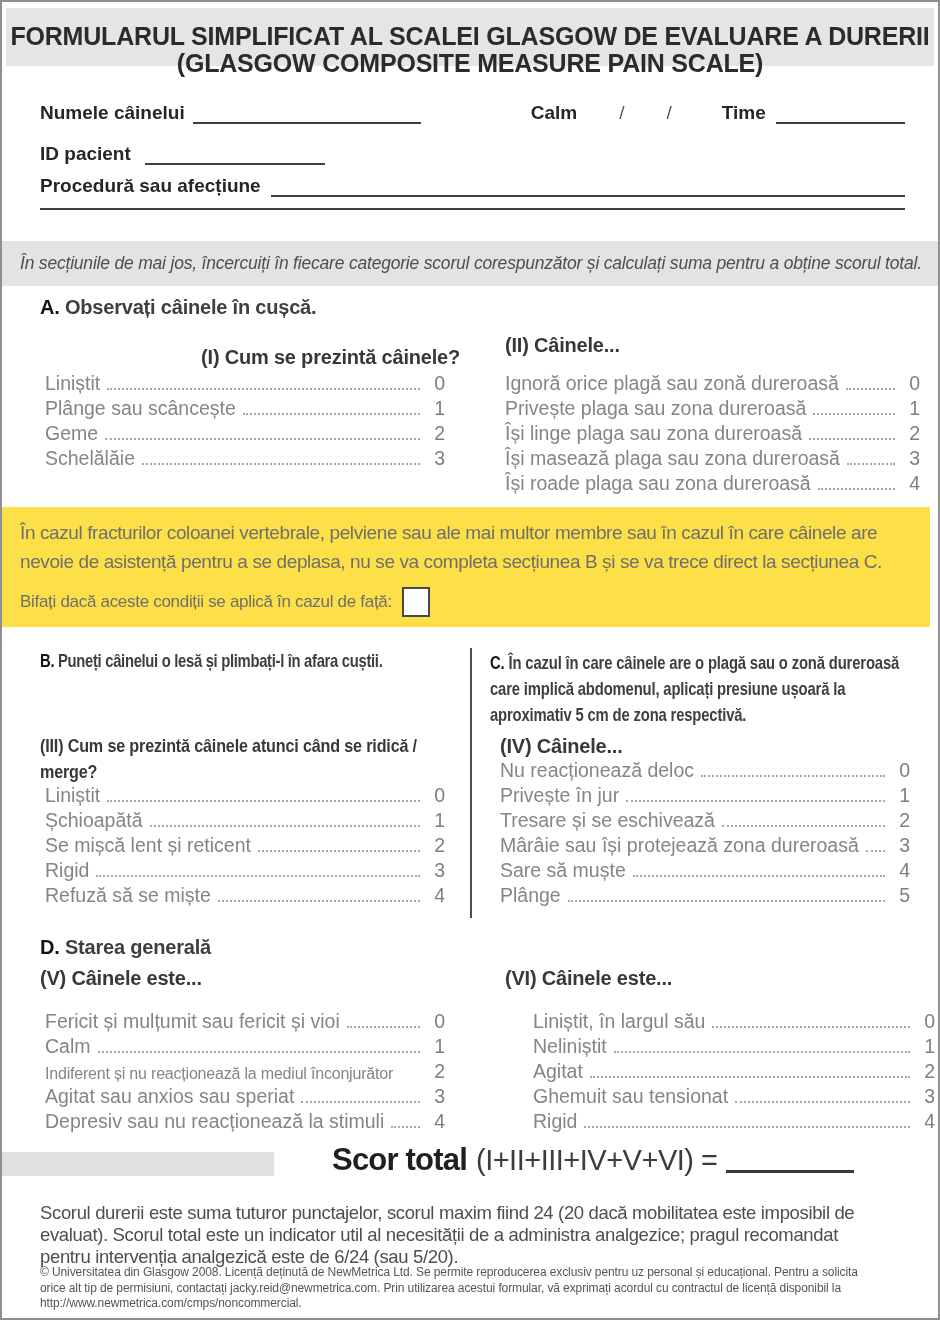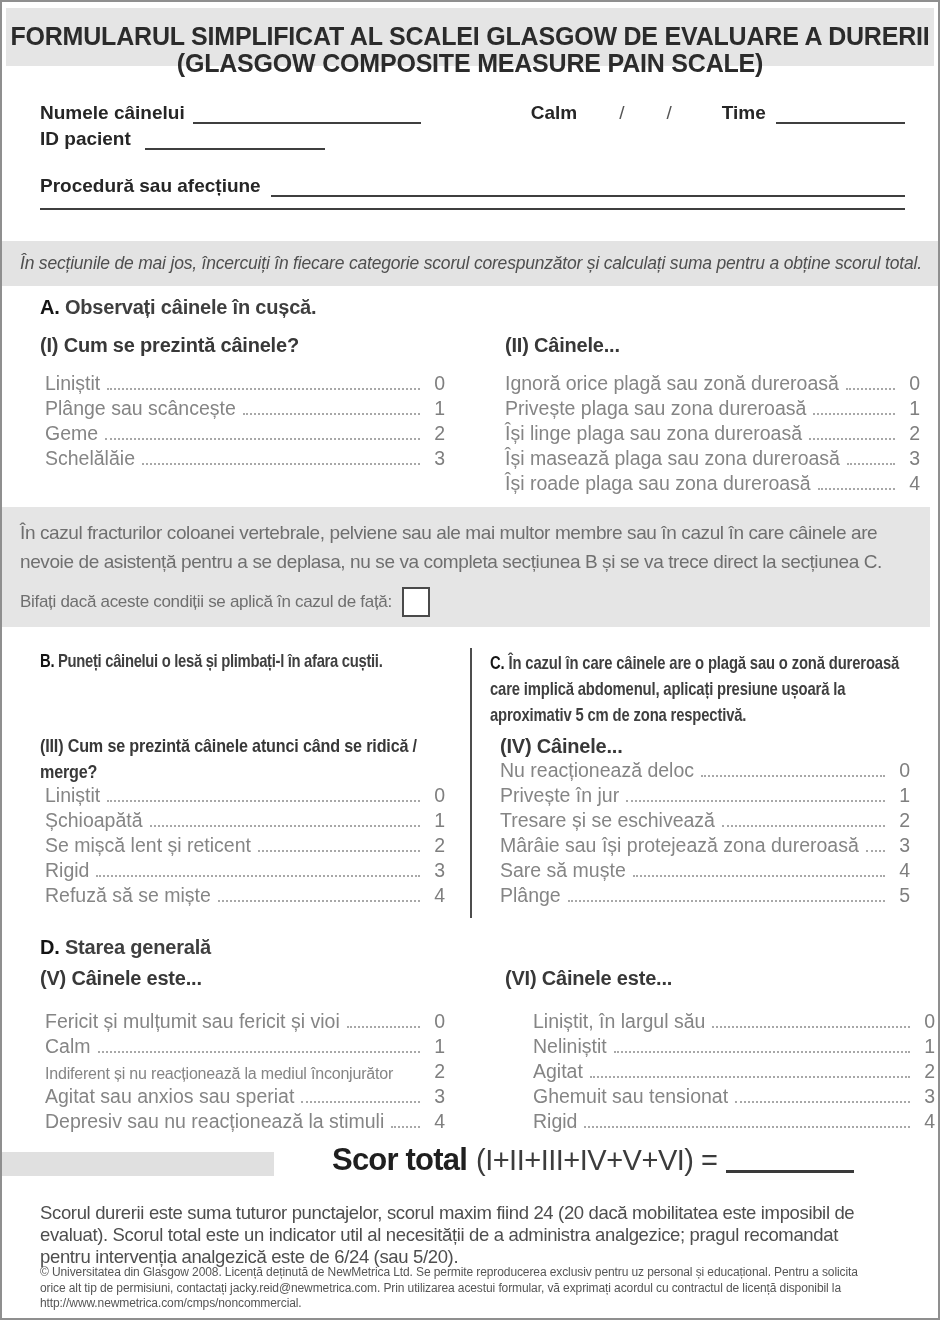--- a/index.html
+++ b/index.html
@@ -36,21 +36,21 @@
   .qh{font-size:20px;font-weight:bold;color:#383838;letter-spacing:-0.2px;line-height:26px;}
   
   .items{position:absolute;}
   .irow{display:flex;align-items:flex-end;height:25px;font-size:19.5px;color:#858585;}
   .ilabel{white-space:nowrap;}
   .ilabel.cond{font-size:16px;letter-spacing:-0.2px;}
   .leader{flex:1;min-width:6px;border-bottom:2px dotted #a8a8a8;margin:0 3px 5px 7px;}
   .iscore{width:22px;text-align:right;color:#7f7f7f;}
   
   .notebox{
-    position:absolute;top:505px;left:0;right:8px;height:120px;background:#e5e5e5;
+    position:absolute;top:505px;left:0;right:8px;height:120px;background:#fde047;
     padding:11px 18px;box-sizing:border-box;color:#6f6f6f;
   }
   .notebox p{margin:0;font-size:19px;letter-spacing:-0.4px;line-height:29px;}
   .cbrow{margin-top:11px;display:flex;align-items:center;font-size:17px;letter-spacing:-0.3px;}
   .checkbox{width:24px;height:26px;background:#fff;border:2px solid #4a4a4a;margin-left:10px;display:inline-block;}
   
   .vdivider{position:absolute;left:468px;top:646px;width:2px;height:270px;background:#4d4d4d;}
   
   .graybar{position:absolute;top:1150px;left:0;width:272px;height:24px;background:#e0e0e0;}
   .totalrow{position:absolute;top:1138px;left:330px;height:38px;display:flex;align-items:flex-end;}
@@ -73,40 +73,40 @@
 
   <div class="frow" style="top:98px;">
     <span class="flabel">Numele câinelui</span>
     <span class="blank" style="width:228px;margin-left:8px;"></span>
     <span class="flabel" style="margin-left:110px;">Calm</span>
     <span class="slash" style="margin-left:42px;">/</span>
     <span class="slash" style="margin-left:42px;">/</span>
     <span class="flabel" style="margin-left:50px;">Time</span>
     <span class="blank" style="flex:1;margin-left:10px;"></span>
   </div>
-  <div class="frow" style="top:124px;">
+  <div class="frow" style="top:139px;">
     <span class="flabel">ID pacient</span>
     <span class="blank" style="width:180px;margin-left:14px;"></span>
   </div>
   <div class="frow" style="top:171px;">
     <span class="flabel">Procedură sau afecțiune</span>
     <span class="blank" style="flex:1;margin-left:10px;"></span>
   </div>
   <div class="contline" style="top:206px;"></div>
 
   <div class="instr">
     <span>În secțiunile de mai jos, încercuiți în fiecare categorie scorul corespunzător și calculați suma pentru a obține scorul total.</span>
   </div>
 
   <div class="abs sec" style="top:294px;left:38px;">
     <span class="ltr">A.</span>
     <span>Observați câinele în cușcă.</span>
   </div>
 
-  <div class="abs qh" style="top:330px;left:38px;width:420px;text-align:left;">(I) Cum se prezintă câinele?</div>
+  <div class="abs qh" style="top:342px;left:38px;width:420px;text-align:right;">(I) Cum se prezintă câinele?</div>
   <div class="items" style="top:368px;left:43px;width:400px;">
     <div class="irow">
         <span class="ilabel">Liniștit</span>
         <span class="leader"></span>
         <span class="iscore">0</span>
       </div>
     <div class="irow">
         <span class="ilabel">Plânge sau scâncește</span>
         <span class="leader"></span>
         <span class="iscore">1</span>

